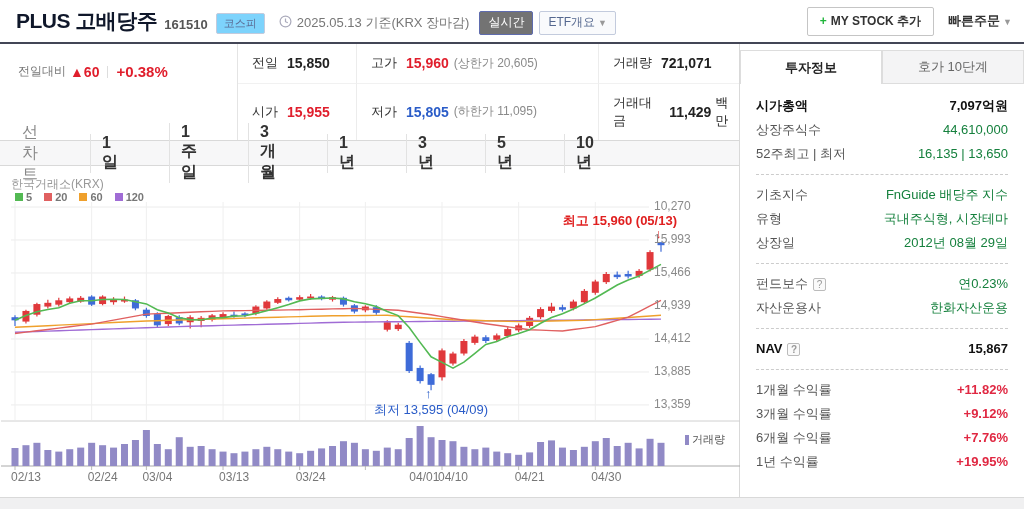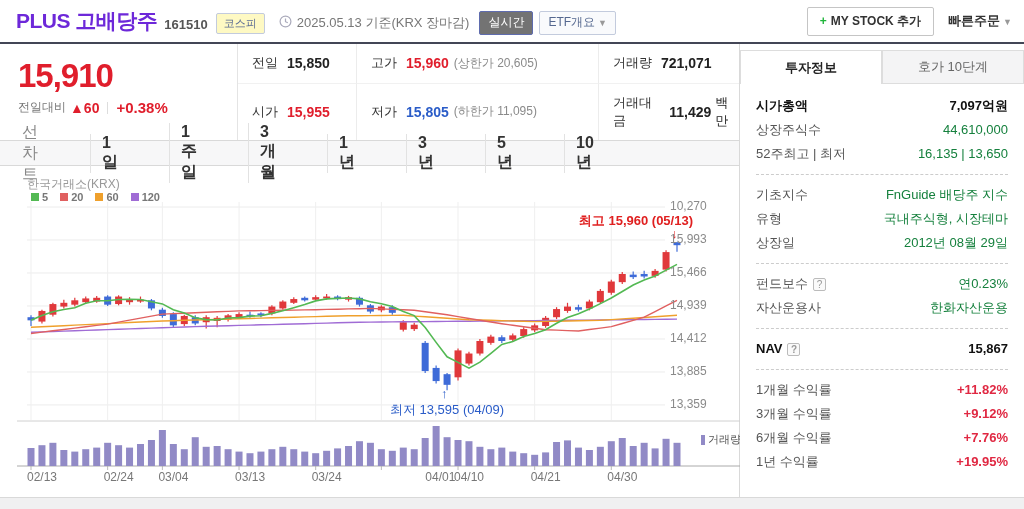--- a/index.html
+++ b/index.html
@@ -2,24 +2,24 @@
 <html><head>
 <meta charset="utf-8">
 <style>
   * { margin:0; padding:0; box-sizing:border-box; }
   html,body { width:1024px; height:509px; background:#fff; overflow:hidden;
     font-family:"Liberation Sans","DejaVu Sans",sans-serif; color:#333; }
 
   
   .header { position:absolute; left:0; top:0; width:1024px; height:42px;
     display:flex; align-items:center; padding:0 12px 0 16px; background:#fff; }
-  .hdr-title { font-size:21px; font-weight:bold; color:#6d28d9; letter-spacing:-0.5px; }
+  .hdr-title { font-size:21px; font-weight:bold; color:#0f172a; letter-spacing:-0.5px; }
   .hdr-code { font-size:13px; font-weight:bold; color:#555; margin-left:7px; margin-top:6px; }
   .badge-market { margin-left:8px; margin-top:4px; font-size:11px; color:#5b6c94;
-    border:1px solid #c3cbdd; background:#fef9c3; padding:2px 7px; border-radius:2px;text-align:center; }
+    border:1px solid #c3cbdd; background:#7dd3fc; padding:2px 7px; border-radius:2px;text-align:center; }
   .clock { margin-left:14px; margin-top:4px; }
   .hdr-date { font-size:13px; color:#777; margin-left:5px; margin-top:4px; }
   .badge-rt { margin-left:10px; margin-top:3px; font-size:12px; color:#fff; background:#737373;
     border:1px solid #5f6cae; padding:2px 8px 3px; border-radius:2px; }
   .btn-etf { margin-left:6px; margin-top:3px; font-size:12px; color:#55688f; background:#f9fafc;
     border:1px solid #c3cbdd; padding:2px 8px 3px; border-radius:2px; }
   .hdr-right { margin-left:auto; display:flex; align-items:center; gap:14px; }
   .btn-mystock { font-size:12px; font-weight:bold; color:#333; background:#fff;
     border:1px solid #c5c5c5; padding:5px 12px; border-radius:2px; }
   .plus { color:#1eb53a; font-weight:bold; margin-right:4px; }
@@ -52,21 +52,21 @@
   .tab-strip { position:absolute; left:0; top:96px; width:739px; height:26px; background:#f7f7f8;
     border-top:1px solid #d9d9d9; border-bottom:1px solid #d9d9d9; display:flex; align-items:center;
     font-size:16px;gap:40px; }
   .ts-label { color:#888; padding:0 12px 0 22px; }
   .ts-item { font-weight:bold; color:#333; padding:0 11px; border-left:1px solid #e2e2e2; cursor:pointer; }
   .ts-item:first-of-type { border-left:none; }
   .ts-right { margin-left:130px; display:flex; align-items:center; border-left:2px solid #8b5cf6; height:100%; }
   .ts-right .ts-label { padding-left:64px; }
   .ts-item.active { color:#0369a1;font-family:Liberation Serif, serif; }
 
-  .chart-wrap { position:absolute; left:17px; top:122px; width:739px; height:331px; }
+  .chart-wrap { position:absolute; left:1px; top:122px; width:739px; height:331px; }
   .src-label { position:absolute; left:10px; top:10px; font-size:12px; color:#999; }
   .ma-legend { position:absolute; left:14px; top:25px; font-size:11px; font-weight:bold; color:#777;
     display:flex; gap:12px; }
   .ma-item { display:flex; align-items:center; gap:3px; }
   .ma-swatch { width:8px; height:8px; display:inline-block; }
   .ylabel { position:absolute; left:653px; width:60px; height:16px; font-size:12px; color:#8a8a8a; }
   .xlabel { position:absolute; top:304px; font-size:12px; color:#777; }
   .anno-high { position:absolute; left:480px; top:46px; width:196px; text-align:right;
     font-size:13px; font-weight:bold; color:#e02020; }
   .arrow-high { position:absolute; left:654px; top:60px; font-size:13px; font-weight:bold; color:#e02020; }
@@ -116,21 +116,20 @@
     <span class="btn-mystock"><span class="plus">+</span><span>MY STOCK 추가</span></span>
     <span class="quick-order"><span>빠른주문</span><span class="caret">▼</span></span>
   </span>
 </div>
 <div class="header-rule"></div>
 
 <div class="left-col">
 
   <div class="price-area">
     <div class="price-box">
-      <div class="cur-price">15,910</div>
       <div class="chg-line">
         <span>전일대비</span>
         <span class="chg-up"><span>▲</span><span>60</span></span>
         <span class="chg-div"></span>
         <span class="chg-pct">+0.38%</span>
       </div>
     </div>
     <div class="quote-table" id="quote-table">
         <div class="qcell c1">
           <span class="ql">전일</span>

